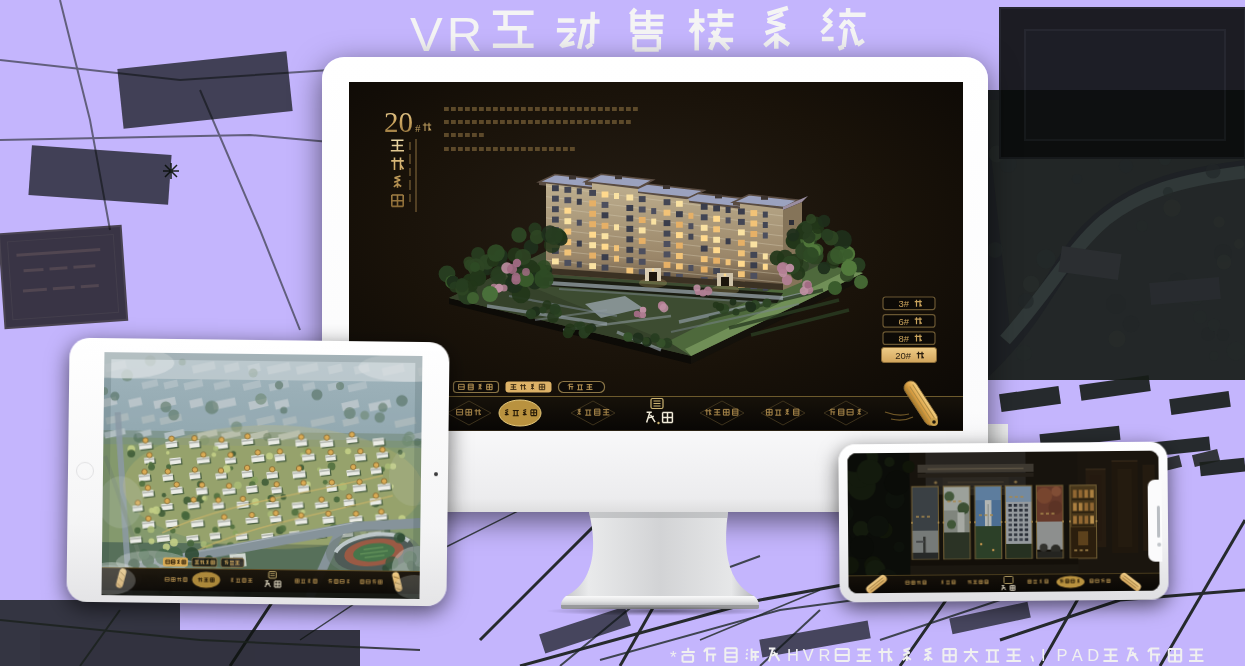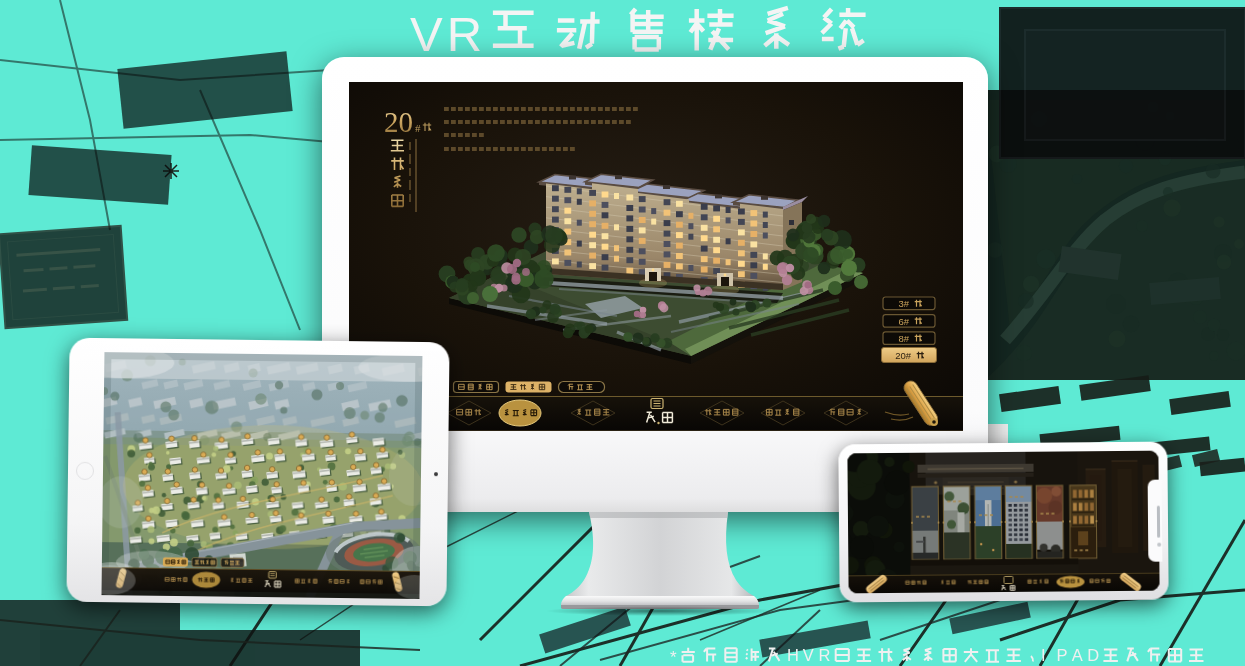--- a/index.html
+++ b/index.html
@@ -1,14 +1,14 @@
 <!DOCTYPE html>
 <html><head><meta charset="utf-8"><style>
 html,body{margin:0;padding:0;background:#000;}
-#stage{position:relative;width:1245px;height:666px;overflow:hidden;background:#5eead4;font-family:"Liberation Sans",sans-serif;}
+#stage{position:relative;width:1245px;height:666px;overflow:hidden;background:#c4b5fd;font-family:"Liberation Sans",sans-serif;}
 .abs{position:absolute;}
 </style></head><body>
 <div id="stage">
 
 <svg class="abs" style="left:0;top:0" width="1245" height="666" viewBox="0 0 1245 666">
       <g stroke="#131a16" stroke-width="2" fill="none" opacity="0.55">
         <path d="M0 140 L250 135 L420 150"></path>
         <path d="M60 0 L90 120 L110 230"></path>
         <path d="M0 60 L180 80 L330 70"></path>
         <path d="M200 90 L260 230 L300 330"></path>

